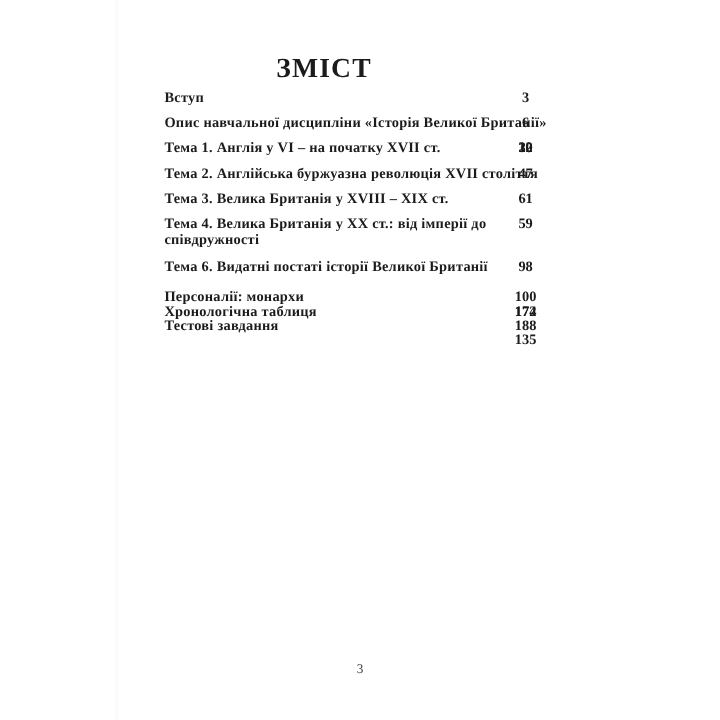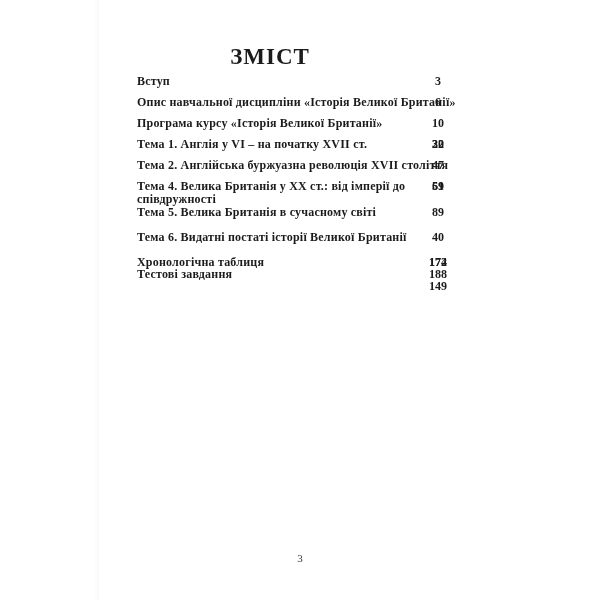--- a/index.html
+++ b/index.html
@@ -55,21 +55,21 @@
     max-width: 290px;
   }
   .row .pagenum {
     position: absolute;
     right: 0;
     top: 0;
     width: 20px;
     text-align: center;
     letter-spacing: 0;
   }
-  .row.nogap      { margin-bottom: 0; }
+  .row.nogap      { margin-bottom: 10px; }
   .row.gap-lg     { margin-bottom: 12px; }
   .row.tight      { margin-bottom: 0; line-height: 12px; }
   .footer-pagenum {
     position: absolute;
     left: 0;
     top: 552px;
     width: 600px;
     text-align: center;
     font-size: 11px;
     font-weight: normal;
@@ -89,71 +89,71 @@
     <span class="label">Вступ</span>
     <span class="pagenum">3</span>
   </div>
 
   <div class="row">
     <span class="label">Опис навчальної дисципліни «Історія Великої Британії»</span>
     <span class="pagenum">6</span>
   </div>
 
   <div class="row">
-    <span class="label">Програма курсу «Історія Великої Британії»</span>
     <span class="pagenum">10</span>
   </div>
 
   <div class="row">
     <span class="pagenum">22</span>
   </div>
 
   <div class="row">
     <span class="label">Тема 1. Англія у VI – на початку XVII ст.</span>
     <span class="pagenum">30</span>
   </div>
 
   <div class="row">
     <span class="label">Тема 2. Англійська буржуазна революція XVII століття</span>
     <span class="pagenum">47</span>
   </div>
 
   <div class="row">
+    <span class="label">Тема 3. Велика Британія у XVIII – XIX ст.</span>
     <span class="pagenum">61</span>
   </div>
 
   <div class="row wrap nogap">
     <span class="label">Тема 4. Велика Британія у XX ст.: від імперії до співдружності</span>
     <span class="pagenum">59</span>
   </div>
 
-  <div class="row gap-lg">
-    <span class="label">Тема 5. Велика Британія в сучасному світі</span>
-    <span class="pagenum">89</span>
-  </div>
 
   <div class="row gap-lg">
     <span class="label">Тема 6. Видатні постаті історії Великої Британії</span>
-    <span class="pagenum">40</span>
+    <span class="pagenum">98</span>
   </div>
 
+  <div class="row tight">
+    <span class="label">Персоналії: монархи</span>
+    <span class="pagenum">100</span>
+  </div>
 
   <div class="row tight">
     <span class="pagenum">172</span>
   </div>
 
   <div class="row tight">
     <span class="label">Хронологічна таблиця</span>
     <span class="pagenum">174</span>
   </div>
 
   <div class="row tight">
     <span class="label">Тестові завдання</span>
     <span class="pagenum">188</span>
   </div>
 
   <div class="row tight">
-    <span class="pagenum">149</span>
+    <span class="pagenum">135</span>
   </div>
 
 </div>
 
 <div class="footer-pagenum">3</div>
 
 </body></html>

